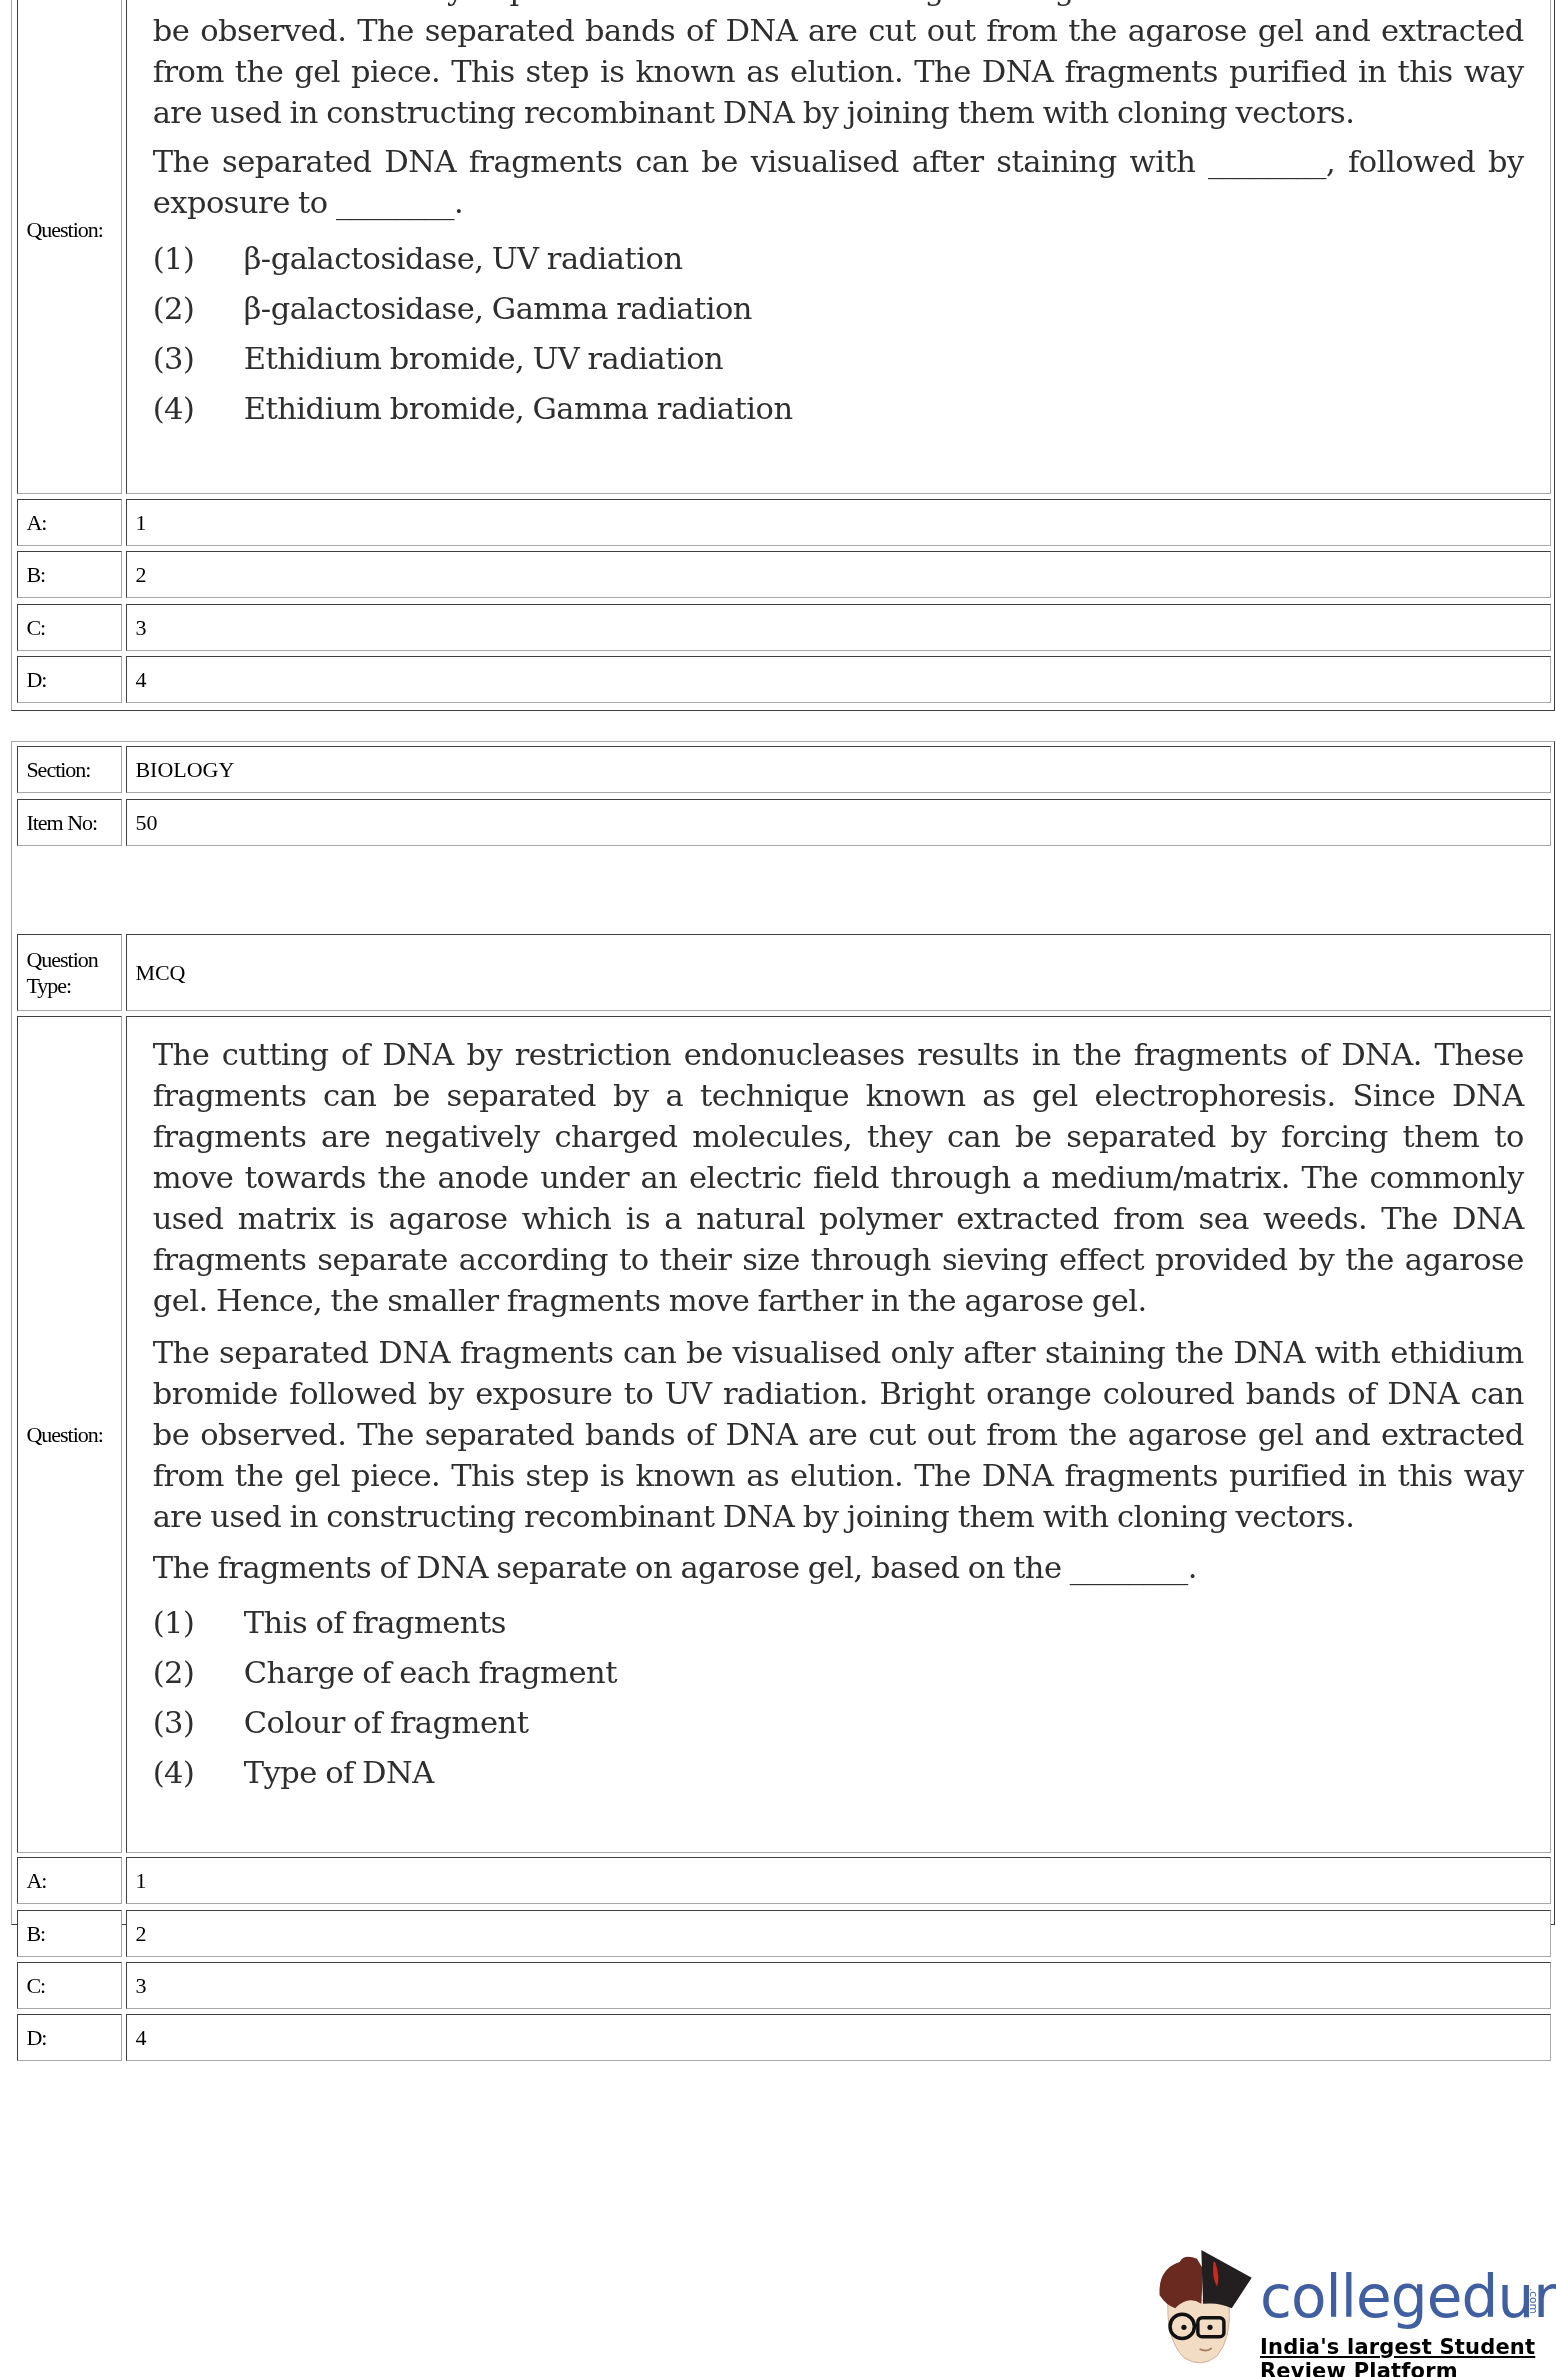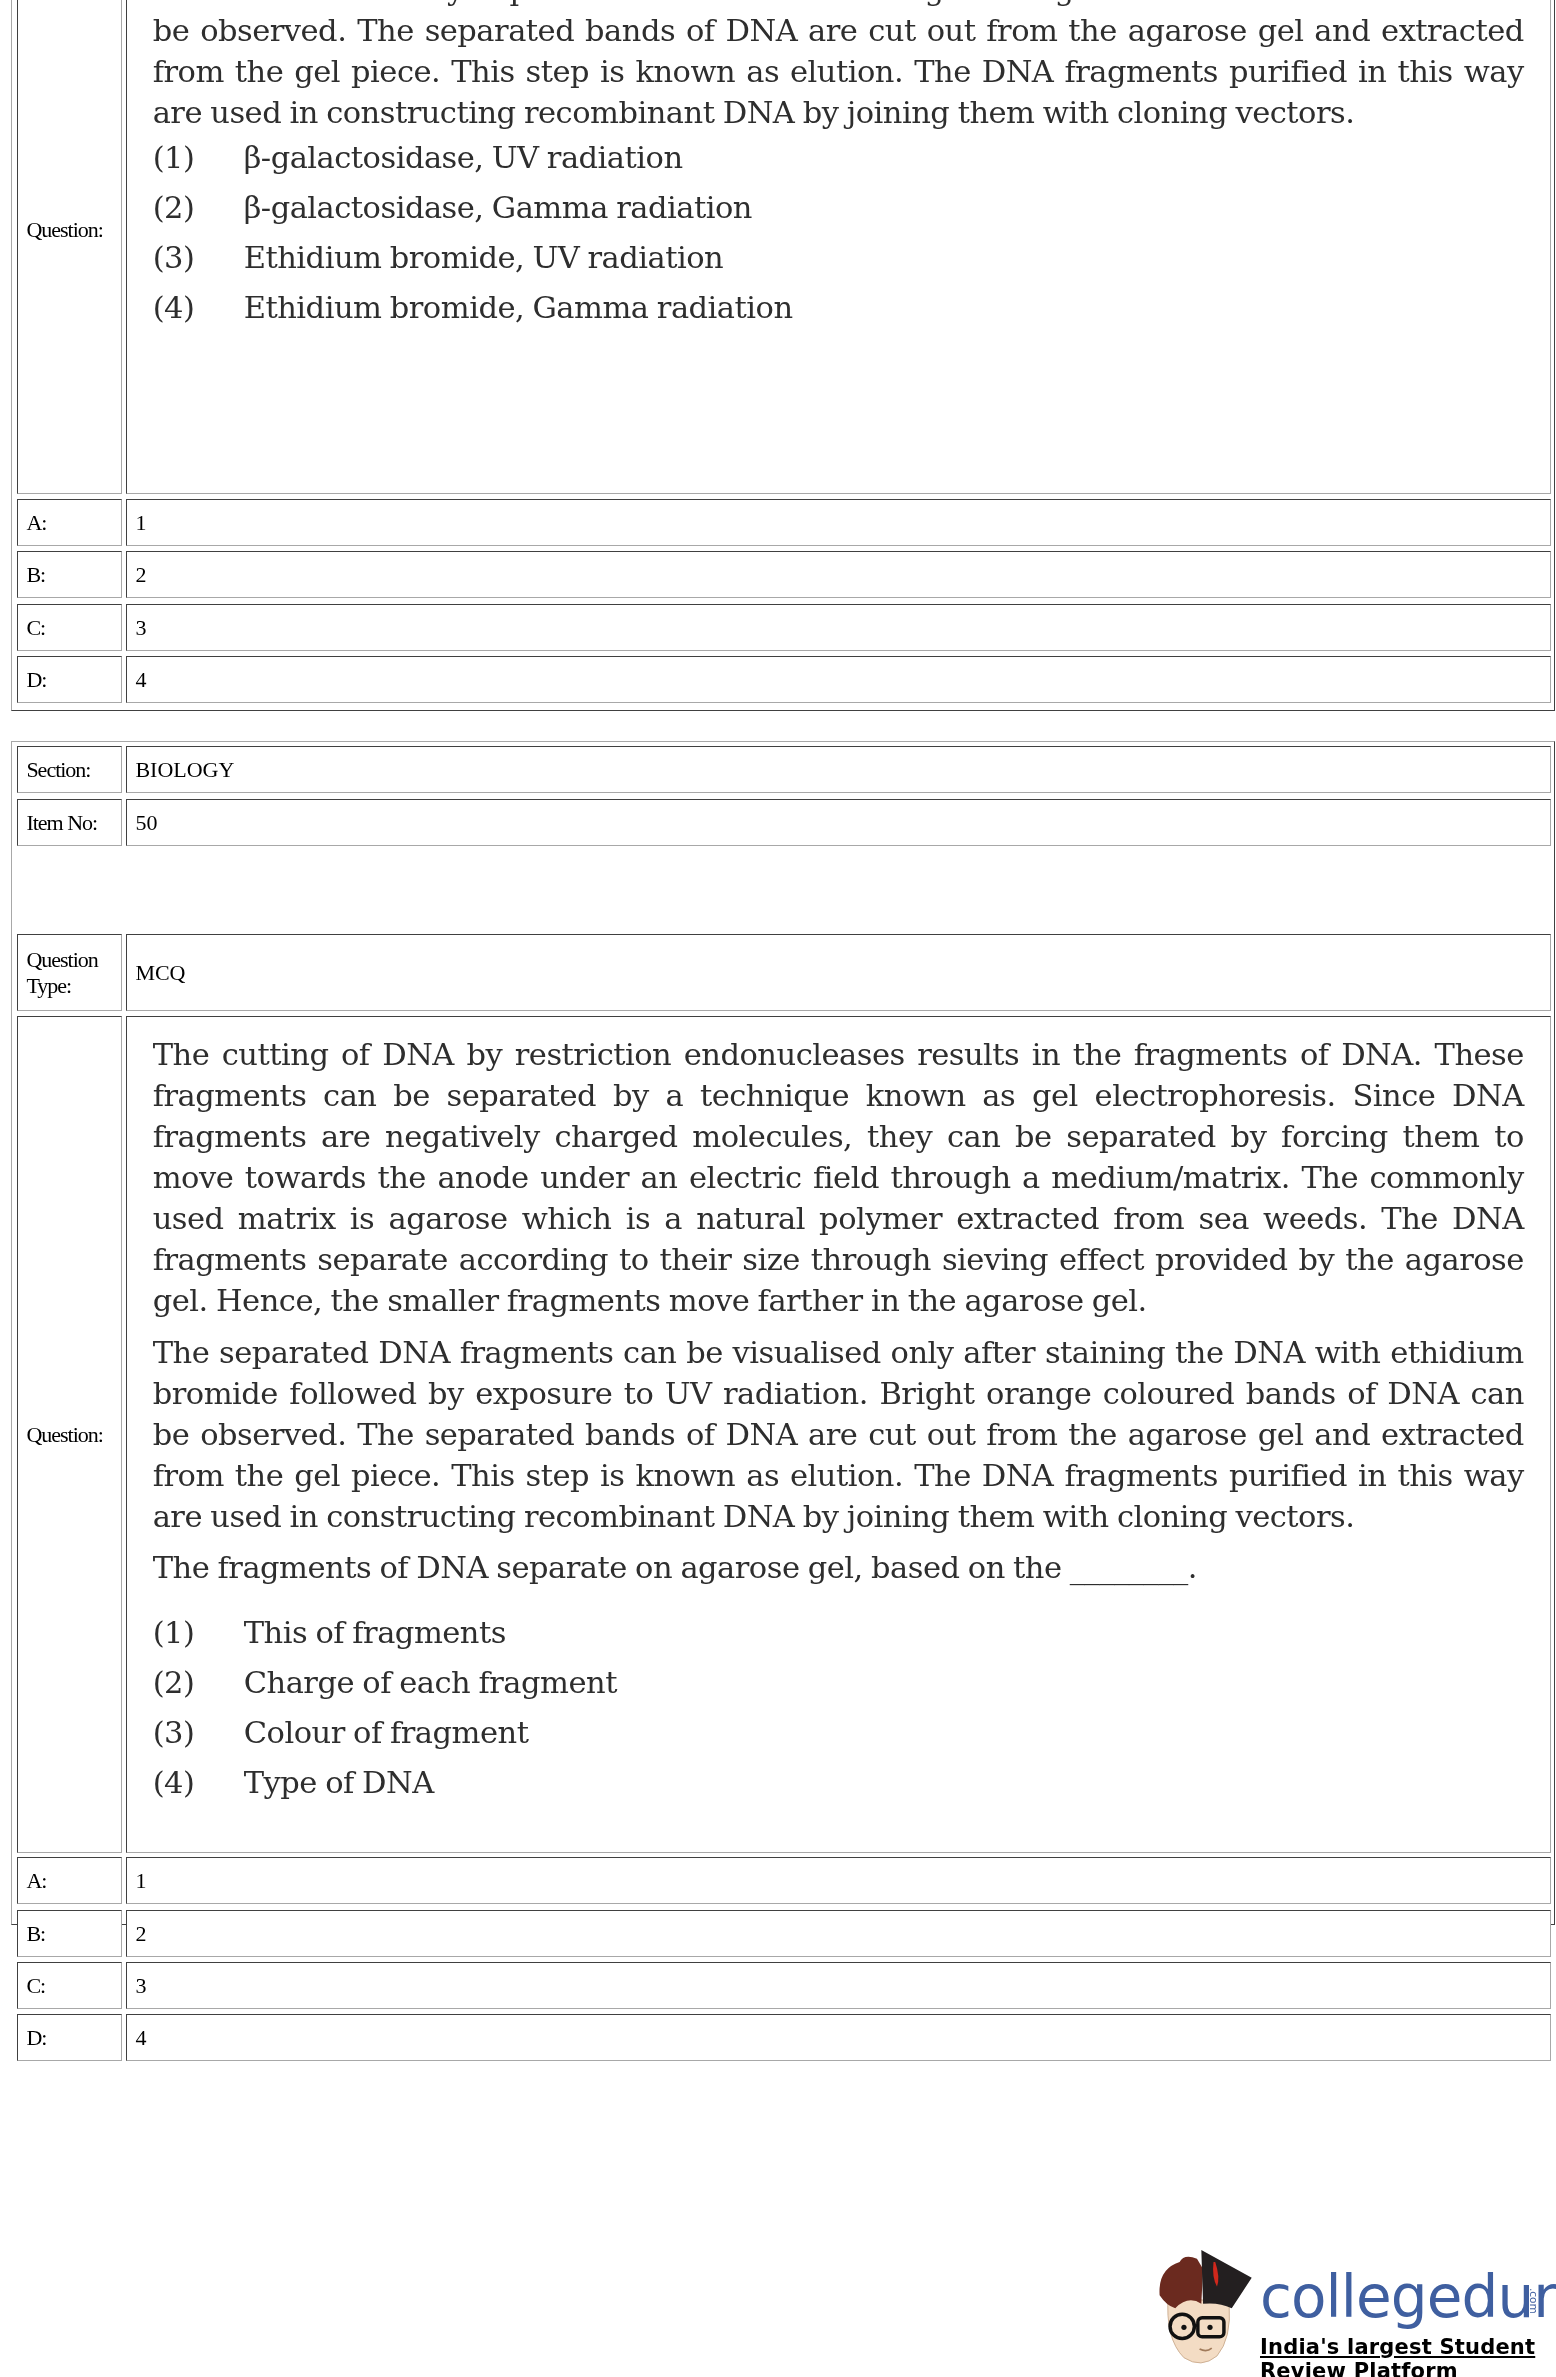--- a/index.html
+++ b/index.html
@@ -39,20 +39,21 @@
 
 <div class="qtable" style="top:-35px; height:746px;">
   <div class="row" style="top:0; height:528px;">
     <div class="cell-label">Question:</div>
     <div class="cell-value" style="align-items:flex-start;">
       <div class="qtext" style="top:1.7px;">
         <p style="margin:0;">
           <span>bromide followed by exposure to UV radiation.  Bright orange coloured bands of DNA</span>
           <span>can be observed.  The separated bands of DNA are cut out from the agarose gel and extracted from the gel piece.  This step is known as elution.  The DNA fragments purified in this way are used in constructing recombinant DNA by joining them with cloning vectors.</span>
         </p>
+        <p style="margin-top:8.7px;">The separated DNA fragments can be visualised after staining with ________, followed by exposure to ________.</p>
         <div class="opt">
           <span class="opt-num">(1)</span>
           <span>β-galactosidase, UV radiation</span>
         </div>
         <div class="opt">
           <span class="opt-num">(2)</span>
           <span>β-galactosidase, Gamma radiation</span>
         </div>
         <div class="opt">
           <span class="opt-num">(3)</span>
@@ -95,21 +96,21 @@
   <div class="row" style="top:192px; height:77px;">
     <div class="cell-label" style="padding-right:11px;">Question Type:</div>
     <div class="cell-value">MCQ</div>
   </div>
   <div class="row" style="top:274px; height:837px;">
     <div class="cell-label">Question:</div>
     <div class="cell-value" style="align-items:flex-start;">
       <div class="qtext" style="top:17.4px;">
         <p>The cutting of DNA by restriction endonucleases results in the fragments of DNA.  These fragments can be separated by a technique known as gel electrophoresis.  Since DNA fragments are negatively charged molecules, they can be separated by forcing them to move towards the anode under an electric field through a medium/matrix.  The commonly used matrix is agarose which is a natural polymer extracted from sea weeds.  The DNA fragments separate according to their size through sieving effect provided by the agarose gel.  Hence, the smaller fragments move farther in the agarose gel.</p>
         <p>The separated DNA fragments can be visualised only after staining the DNA with ethidium bromide followed by exposure to UV radiation.  Bright orange coloured bands of DNA can be observed.  The separated bands of DNA are cut out from the agarose gel and extracted from the gel piece.  This step is known as elution.  The DNA fragments purified in this way are used in constructing recombinant DNA by joining them with cloning vectors.</p>
-        <p style="margin-bottom:19px;">The fragments of DNA separate on agarose gel, based on the ________.</p>
+        <p style="margin-bottom:9px;">The fragments of DNA separate on agarose gel, based on the ________.</p>
         <div class="opt">
           <span class="opt-num">(1)</span>
           <span>This of fragments</span>
         </div>
         <div class="opt">
           <span class="opt-num">(2)</span>
           <span>Charge of each fragment</span>
         </div>
         <div class="opt">
           <span class="opt-num">(3)</span>

